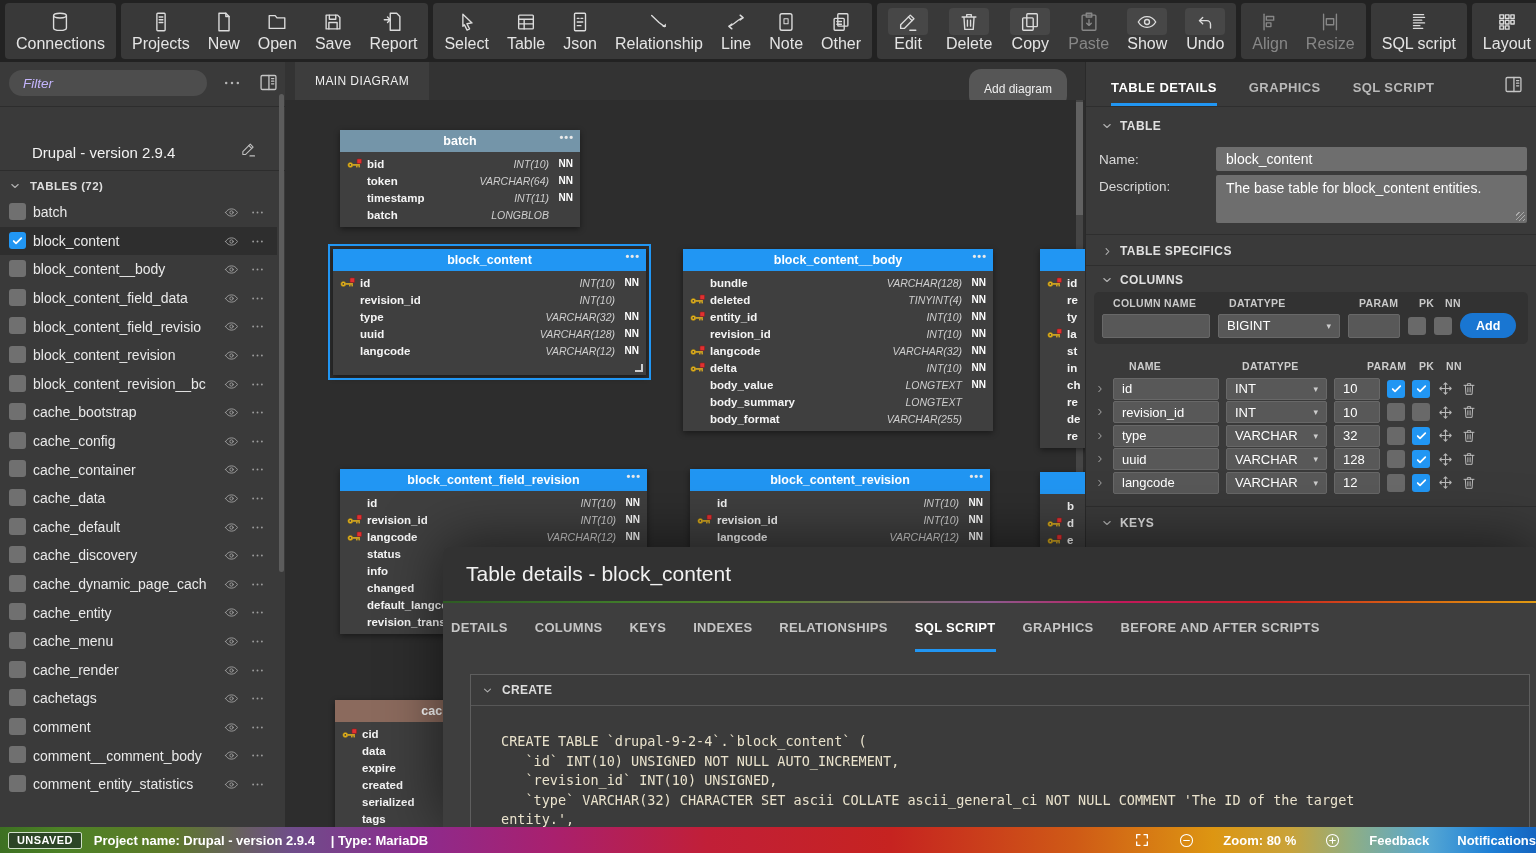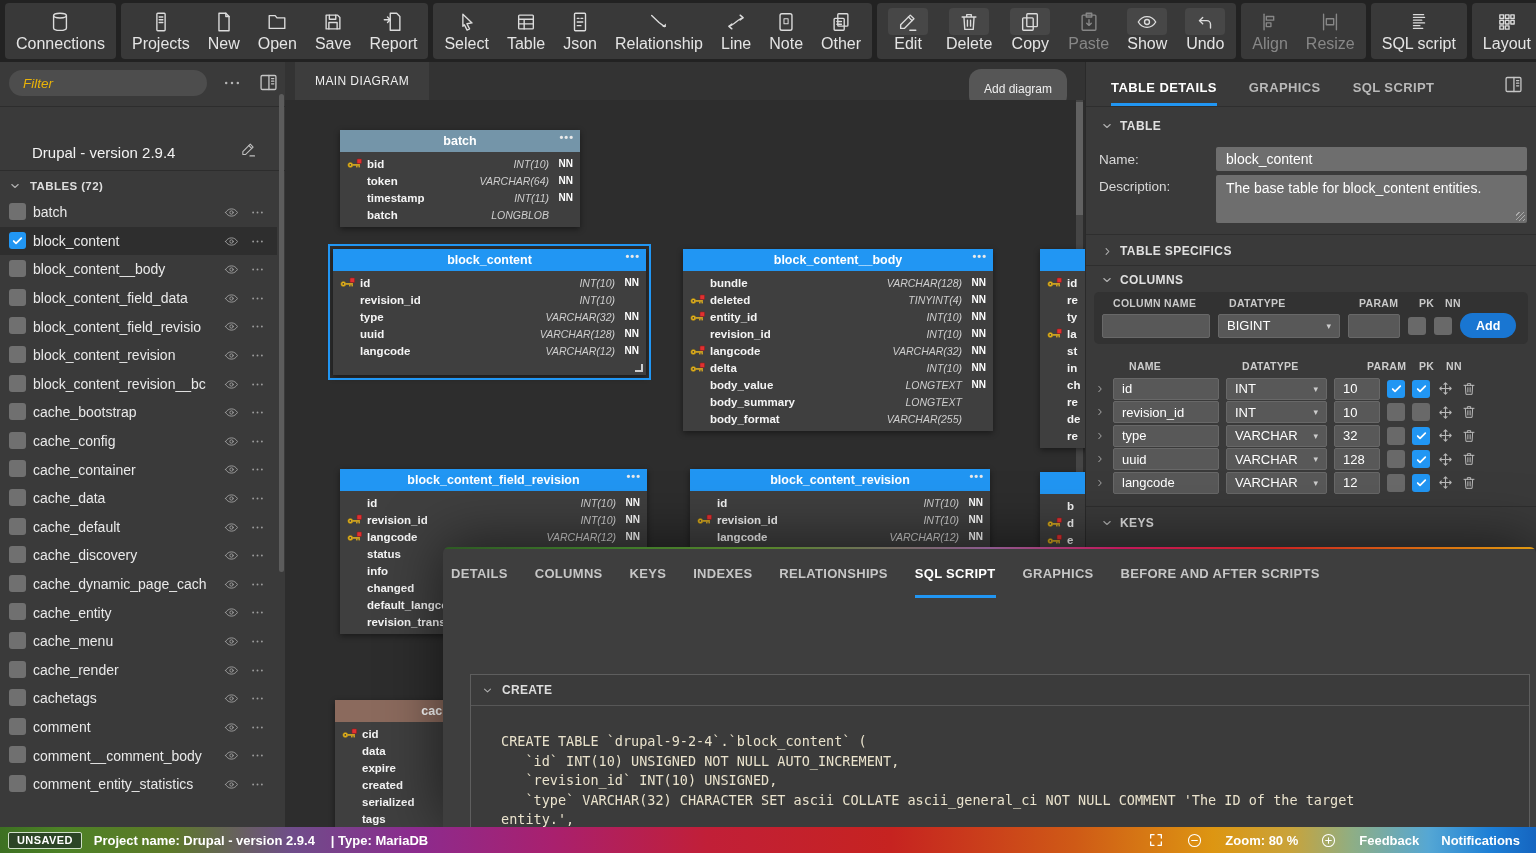--- a/index.html
+++ b/index.html
@@ -17,21 +17,21 @@
   .titem .ticon { height:30px; display:flex; align-items:center; justify-content:center; color:#dcdcdc; }
   .titem.boxed .ticon { background:#474747; border-radius:4px; padding:2px 9px; }
   .titem .tlabel { font-size:16px; white-space:nowrap; color:#e4e4e4; }
   .titem.disabled .ticon, .titem.disabled .tlabel { color:#878787; }
 
   
   .sidebar { position:absolute; top:62px; left:0; width:285px; bottom:26px; background:#3a3a3a; }
   .filter-row { position:absolute; top:8px; left:0; right:0; height:28px; display:flex; align-items:center; }
   .filter-input { position:absolute; left:9px; top:0; width:198px; height:26px; background:#4d4d4d;
     border-radius:13px; display:flex; align-items:center; padding:0 14px;
-    color:#eab308; font-style:italic; font-size:13.5px; }
+    color:#c4b5fd; font-style:italic; font-size:13.5px; }
   .filter-dots { position:absolute; left:222px; top:3px; color:#b5b5b5; }
   .filter-panel-icon { position:absolute; left:258px; top:2px; color:#c5c5c5; }
   .side-divider { position:absolute; left:0; right:0; height:1px; background:#2d2d2d; }
   .section-row { position:absolute; left:0; right:0; height:24px; display:flex; align-items:center;
     color:#dedede; font-size:11.5px; font-weight:bold; letter-spacing:.4px; }
   .section-row .chev { width:30px; text-align:center; color:#b0b0b0; display:flex; justify-content:center; }
   .project-name-row { position:absolute; left:0; right:0; height:28px; display:flex; align-items:center; }
   .project-name { margin-left:32px; color:#f2f2f2; font-size:15px; }
   .project-edit { position:absolute; right:28px; top:3px; color:#c0c0c0; }
   .table-list { position:absolute; top:136px; left:0; right:8px; bottom:0; overflow:hidden; }
@@ -139,21 +139,21 @@
   
   .statusbar { position:absolute; left:0; right:0; bottom:0; height:26px; z-index:60;
     display:flex; align-items:center; color:#fff;
     background:linear-gradient(90deg,#3d7022 0%,#4d8226 4%,#5d7a28 11%,#6f4d8a 19%,#8c2b8e 27%,
       #a9206e 36%,#c11f38 46%,#c62320 58%,#cf5a16 70%,#dd9612 79%,#c9a33a 84%,#8fae84 88%,
       #55a7d4 93%,#1d7fd6 97%,#1565c0 100%); }
   .unsaved { margin-left:8px; padding:1px 8px 2px; border:1px solid #cfe0c8; border-radius:2px;
     background:#2c4526; font-size:11px; font-weight:bold; letter-spacing:.4px; }
   .sb-proj { margin-left:12px; font-size:13px; font-weight:bold; }
   .sb-type { margin-left:16px; font-size:13px; font-weight:bold; }
-  .sb-right { margin-left:auto; display:flex; align-items:center; gap:22px; padding-right:16px; }
+  .sb-right { margin-left:auto; display:flex; align-items:center; gap:28px; }
   .sb-right .sbicon { display:flex; color:#fff; }
   .sb-zoom, .sb-link { font-size:13px; font-weight:bold; }
 </style>
 </head>
 <body>
 
 <div class="app">
 
   <header class="toolbar" id="toolbar">
       <div class="tgroup">
@@ -1453,20 +1453,21 @@
           <svg width="14" height="14" viewBox="0 0 24 24" fill="none" stroke="currentColor" stroke-width="2" stroke-linecap="round" stroke-linejoin="round">
             <path d="M6.5 9.5l5.5 5 5.5-5"></path>
           </svg>
         </span>
       <span>KEYS</span>
     </div>
     <button class="keysbtn"></button>
   </aside>
 
   <div class="modal">
+    <div class="mtitle">Table details - block_content</div>
     <div class="mgrad"></div>
     <div class="mtabs" id="mtabs">
         <div class="mtab">DETAILS</div>
         <div class="mtab">COLUMNS</div>
         <div class="mtab">KEYS</div>
         <div class="mtab">INDEXES</div>
         <div class="mtab">RELATIONSHIPS</div>
         <div class="mtab active">SQL SCRIPT</div>
         <div class="mtab">GRAPHICS</div>
         <div class="mtab">BEFORE AND AFTER SCRIPTS</div>

